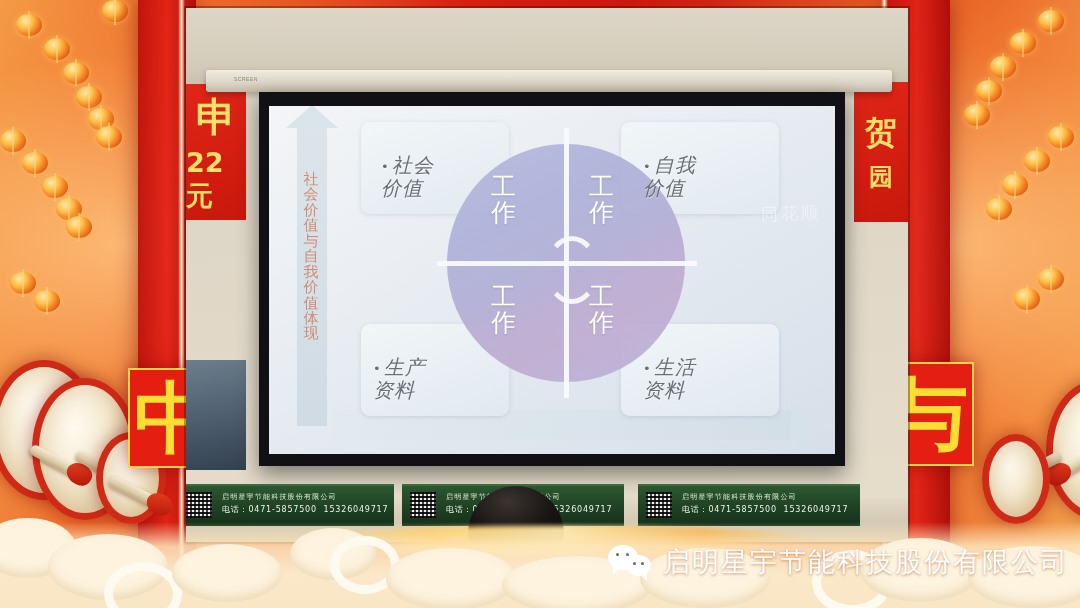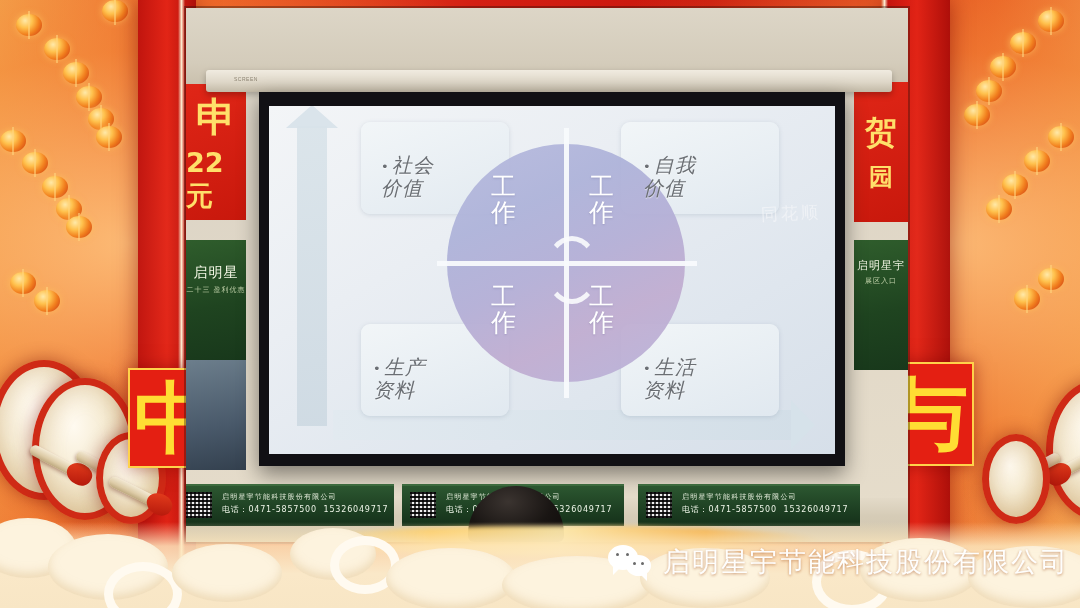--- a/index.html
+++ b/index.html
@@ -543,46 +543,39 @@
   <div class="char-block right">与</div>
 
   <div class="room">
 
     <div class="ceiling"></div>
 
     <div class="poster poster-red" style="left:0px; top:76px; width:60px; height:136px;">
       <div style="font-size:40px;">申</div>
       <div style="font-size:27px; margin-top:2px;">22元</div>
     </div>
-    <div class="poster poster-green" style="left:0px; top:232px; width:60px; height:120px; padding-top:24px; box-sizing:border-box;">
-      <div class="pg-title">启明星</div>
-      <div class="pg-sub">二十三  盈利优惠</div>
-    </div>
     <div class="poster" style="left:0px; top:352px; width:60px; height:110px;
          background: linear-gradient(170deg,#6c7e8c,#49596a 60%,#33404e);"></div>
 
     <div class="poster poster-red" style="right:0px; top:74px; width:54px; height:140px;">
       <div style="font-size:32px;">贺</div>
       <div style="font-size:24px; margin-top:6px;">园</div>
     </div>
-    <div class="poster poster-green" style="right:0px; top:232px; width:54px; height:130px; padding-top:18px; box-sizing:border-box;">
-      <div class="pg-title" style="font-size:11px;">启明星宇</div>
-      <div class="pg-sub">展区入口</div>
-    </div>
 
     <div class="screen-roller">
       <div class="roller-label">SCREEN</div>
     </div>
 
     <div class="proj-frame">
       <div class="proj-screen">
 
         <div class="slide">
 
           <div class="v-arrow"></div>
+          <div class="v-axis-text">社会价值与自我价值体现</div>
 
           <div class="h-arrow"></div>
 
           <div class="slide-panel" style="left:92px;  top:16px;  width:148px; height:92px;"></div>
           <div class="slide-panel" style="left:352px; top:16px;  width:158px; height:92px;"></div>
           <div class="slide-panel" style="left:92px;  top:218px; width:148px; height:92px;"></div>
           <div class="slide-panel" style="left:352px; top:218px; width:158px; height:92px;"></div>
 
           <div class="center-circle"></div>
           <div class="cc-hline"></div>

